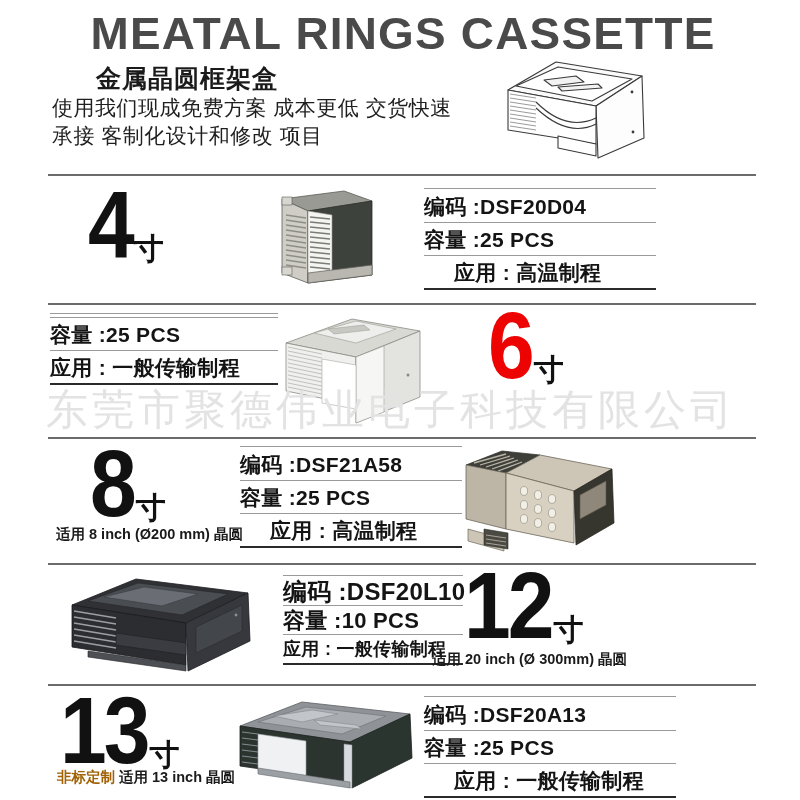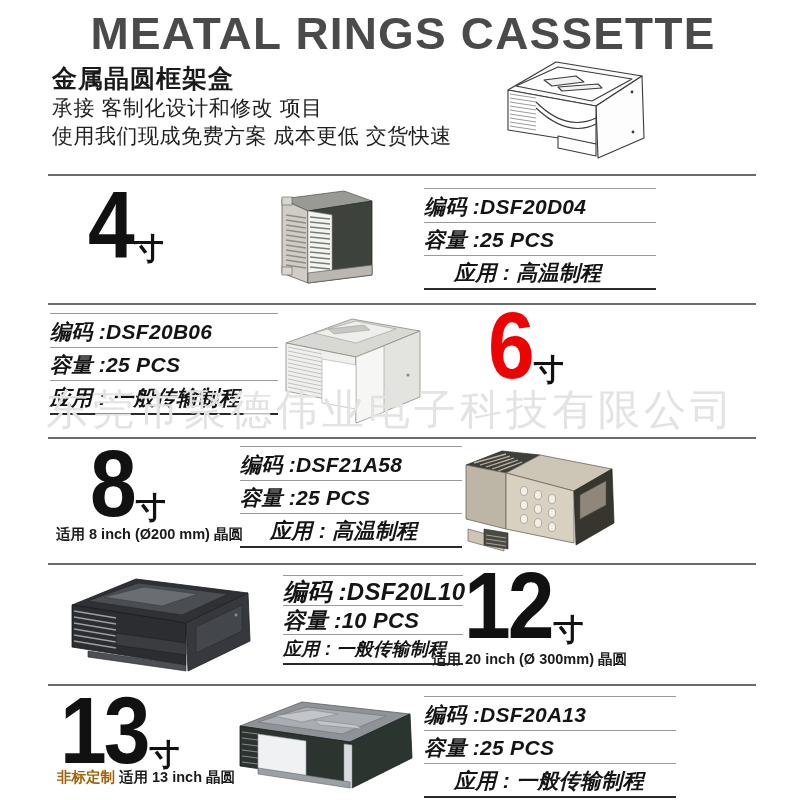--- a/index.html
+++ b/index.html
@@ -42,20 +42,21 @@
     left: 52px;
     top: 62px;
     width: 440px;
   }
   .subtitle-main {
     font-size: 25px;
     line-height: 32px;
     font-weight: 700;
     color: #1a1a1a;
     letter-spacing: 1px;
+    margin-left: 44px;
   }
   .subtitle-line {
     font-size: 21px;
     line-height: 28px;
     color: #1f1f1f;
     letter-spacing: 0.5px;
     white-space: nowrap;
   }
   .header-art {
     position: absolute;
@@ -134,21 +135,20 @@
   }
   .tag-red {
     color: #a16207;
     font-weight: 700;
   }
 
   
   .spec {
     position: absolute;
     white-space: nowrap;
-    font-style: italic;
   }
   .spec-rule-top {
     height: 1px;
     background: #9a9a9a;
     margin: 0 0 3px 0;
   }
   .spec-line {
     font-size: 21px;
     line-height: 29px;
     font-weight: 700;
@@ -175,22 +175,22 @@
 </style>
 </head>
 <body>
 
 <div id="page">
 
   <div class="page-title">MEATAL RINGS CASSETTE</div>
 
   <div class="subtitle-block">
     <div class="subtitle-main">金属晶圆框架盒</div>
+    <div class="subtitle-line">使用我们现成免费方案 成本更低 交货快速</div>
     <div class="subtitle-line">承接 客制化设计和修改 项目</div>
-    <div class="subtitle-line">使用我们现成免费方案 成本更低 交货快速</div>
   </div>
 
   <div class="header-art">
     <svg width="180" height="108" viewBox="0 0 180 108">
       <g fill="none" stroke="#3a3a3a" stroke-width="1.1" stroke-linejoin="round">
 
         <path d="M16 34 L64 6 L150 20 L104 50 Z" fill="#fbfbfb"></path>
         <path d="M24 30 L66 11 L140 23 L100 45 Z" fill="#ffffff"></path>
 
         <path d="M52 24 L84 20 L92 26 L60 30 Z" fill="#f2f2f2"></path>
@@ -282,21 +282,20 @@
       <div class="spec-line">容量 :25 PCS</div>
       <div class="spec-rule-mid"></div>
       <div class="spec-line indent">应用 : 高温制程</div>
       <div class="spec-rule-bottom"></div>
     </div>
   </div>
 
   <div class="row" style="top:307px;height:130px">
     <div class="spec" style="left:50px;top:6px;width:228px">
       <div class="spec-rule-top"></div>
-      <div class="spec-line">编码 :DSF20B06</div>
       <div class="spec-rule-mid"></div>
       <div class="spec-line">容量 :25 PCS</div>
       <div class="spec-rule-mid"></div>
       <div class="spec-line">应用 : 一般传输制程</div>
       <div class="spec-rule-bottom"></div>
     </div>
 
     <div class="photo" style="left:268px;top:4px">
       <svg width="190" height="118" viewBox="0 0 190 118">
         <g>

